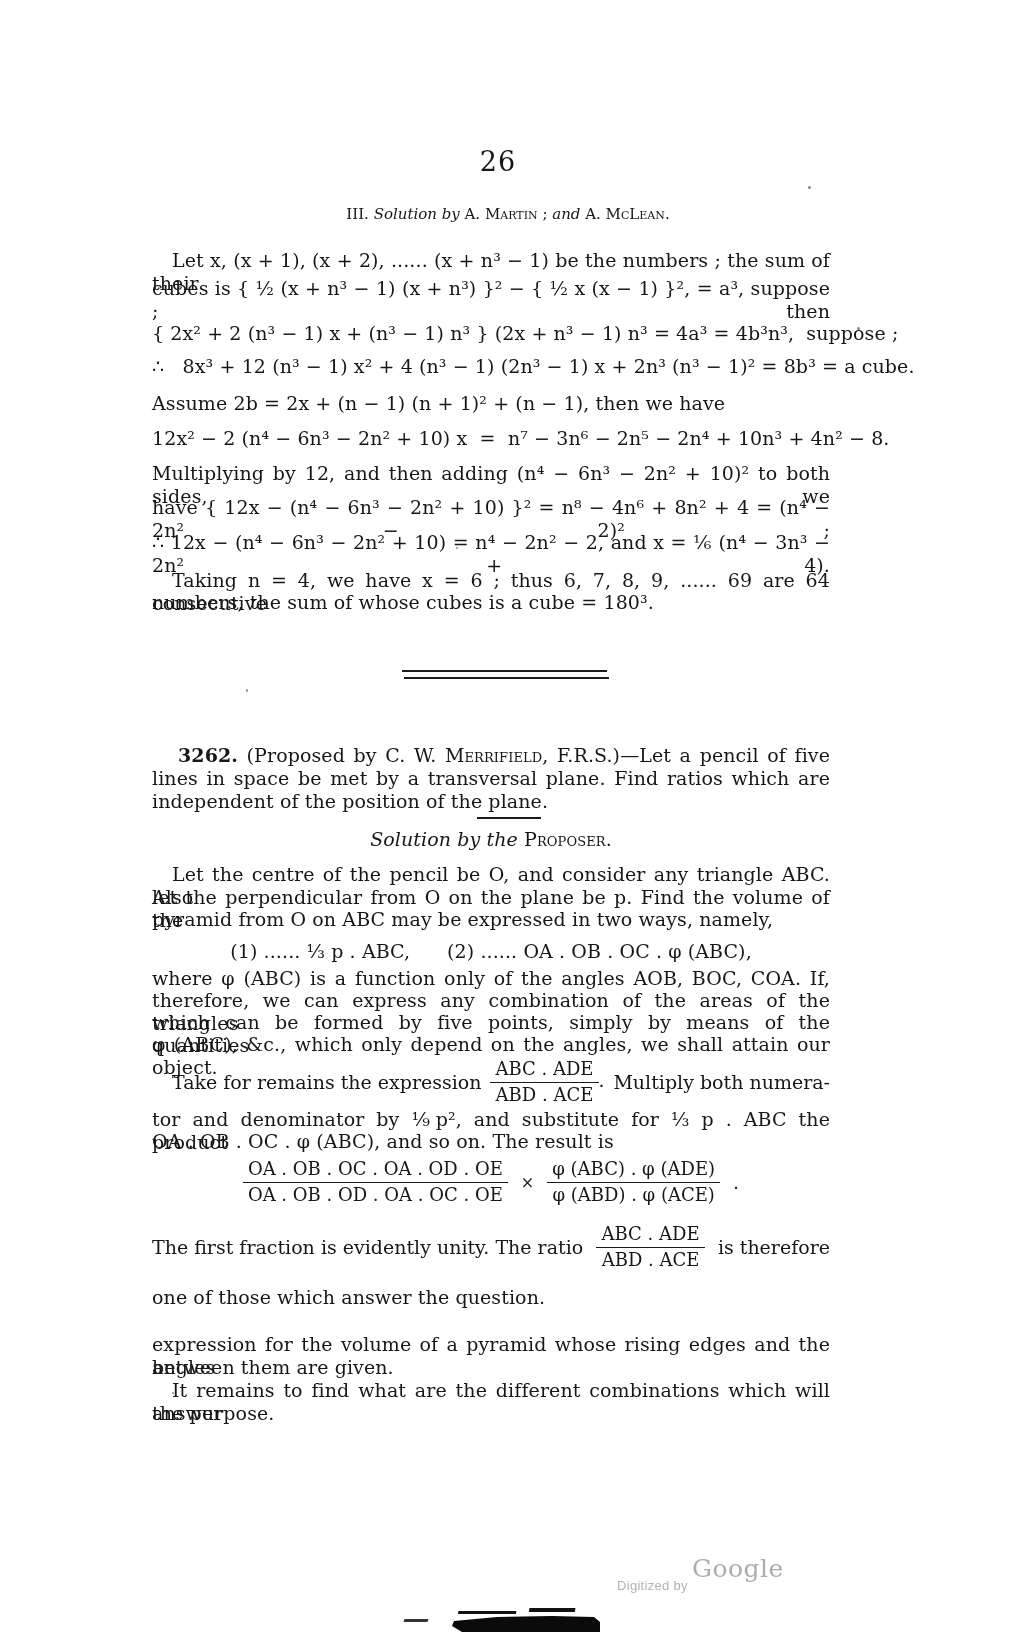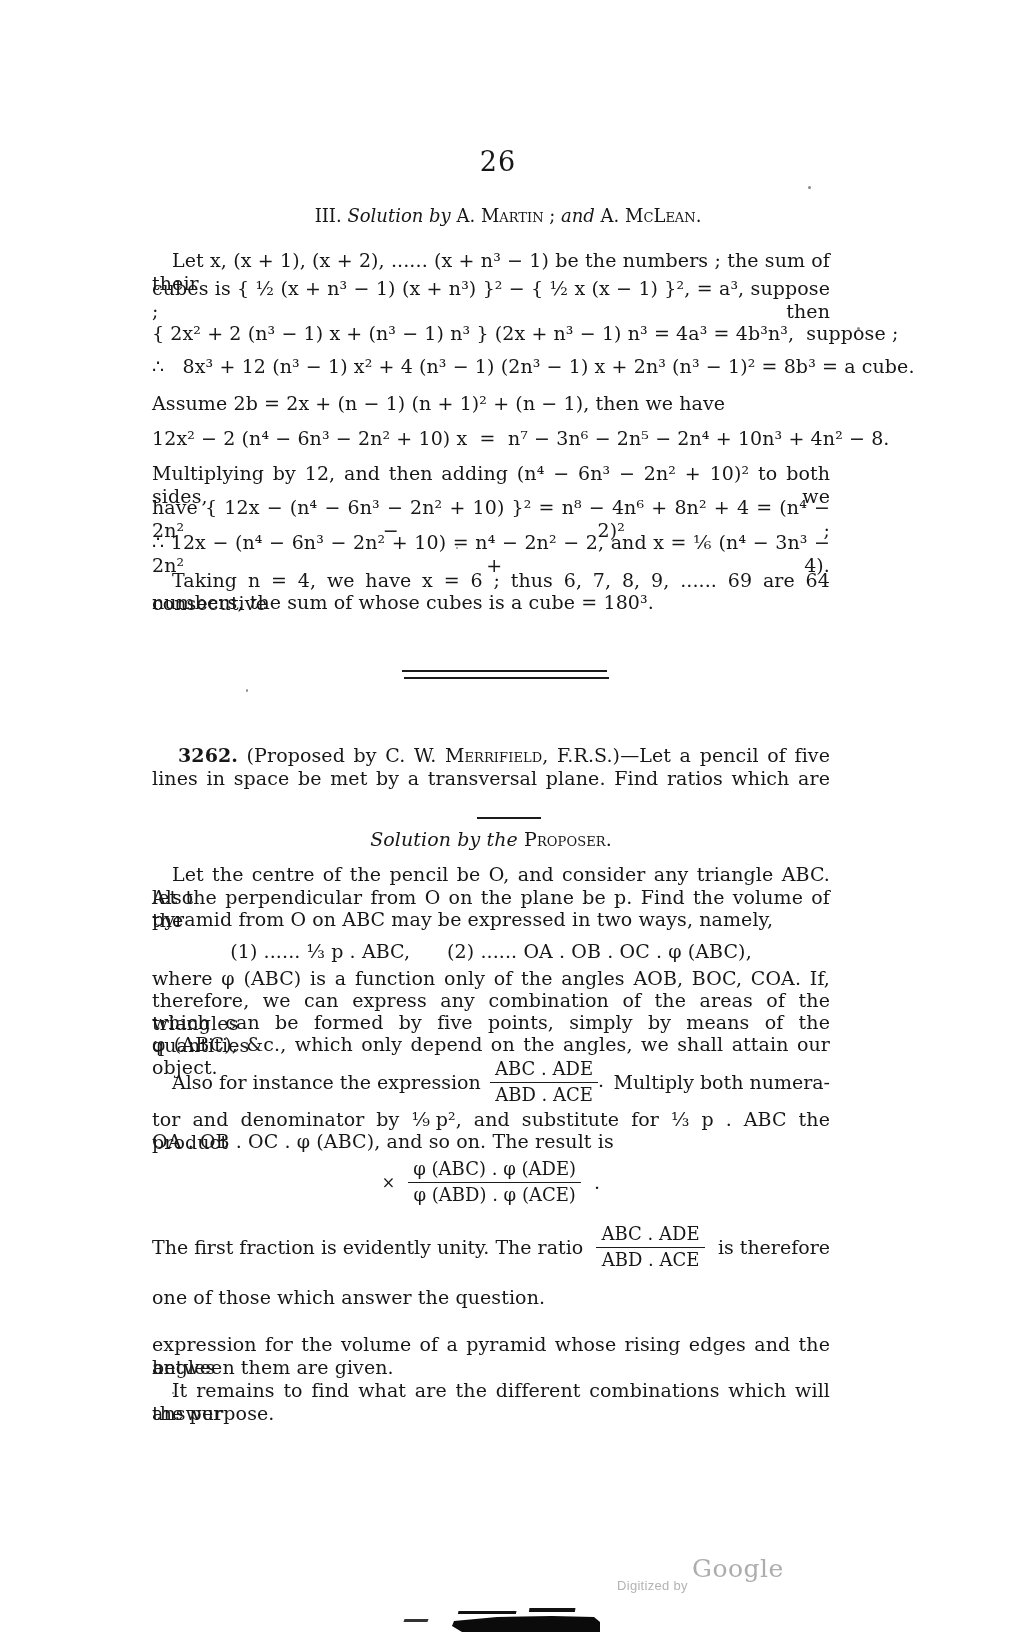--- a/index.html
+++ b/index.html
@@ -9,21 +9,21 @@
     overflow:hidden;margin:0 auto;
   }
   .line{position:absolute;left:152px;width:678px;font-size:19px;line-height:23px;letter-spacing:0.1px;}
   .jfull{text-align:justify;text-align-last:justify;}
   .eq{text-align:center;white-space:pre;}
   .ind{text-indent:20px;}
   .sc{font-variant:small-caps;}
   .it{font-style:italic;}
   .bold{font-weight:bold;}
   .pagenum{position:absolute;left:0;top:146px;width:996px;text-align:center;font-size:27px;letter-spacing:1px;}
-  .h3head{position:absolute;left:0;top:205px;width:1016px;text-align:center;font-size:18px;}
+  .h3head{position:absolute;left:0;top:205px;width:1016px;text-align:center;font-size:15px;}
   .rule{position:absolute;background:#1b1b1b;height:2px;}
   .frac{display:inline-block;text-align:center;font-size:18px;line-height:1.15;vertical-align:middle;}
   .frac .fnum{display:block;border-bottom:1.7px solid #1b1b1b;padding:0 5px 2px;}
   .frac .fden{display:block;padding-top:2px;}
   .frow{position:absolute;left:152px;width:678px;display:flex;align-items:center;font-size:19px;}
   .between{justify-content:space-between;}
   .centered{justify-content:center;}
   .speck{position:absolute;background:#4a4a4a;border-radius:50%;opacity:.65;}
   .digitized{position:absolute;left:617px;top:1578px;font-family:"Liberation Sans","DejaVu Sans",sans-serif;
     font-size:13px;color:#b3b3b3;letter-spacing:.3px;}
@@ -54,45 +54,50 @@
   <div class="line jfull ind" style="top:569px">Taking n = 4, we have x = 6 ; thus 6, 7, 8, 9, ...... 69 are 64 consecutive</div>
   <div class="line" style="top:591px">numbers, the sum of whose cubes is a cube = 180³.</div>
 
   <div class="rule" style="left:402px;top:670px;width:205px"></div>
   <div class="rule" style="left:404px;top:677px;width:205px;height:1.6px"></div>
 
   <div class="line jfull" style="top:744px;text-indent:26px">
     <span class="bold">3262.</span><span>  (Proposed by C. W. </span><span class="sc">Merrifield</span><span>, F.R.S.)—Let a pencil of five</span>
   </div>
   <div class="line jfull" style="top:767px">lines in space be met by a transversal plane.  Find ratios which are</div>
+  <div class="line" style="top:790px">independent of the position of the plane.</div>
 
   <div class="rule" style="left:477px;top:817px;width:64px"></div>
   <div class="line" style="top:828px;text-align:center">
     <span class="it">Solution by the </span><span class="sc">Proposer.</span>
   </div>
 
   <div class="line jfull ind" style="top:863px">Let the centre of the pencil be O, and consider any triangle ABC.  Also</div>
   <div class="line jfull" style="top:886px">let the perpendicular from O on the plane be p.  Find the volume of the</div>
   <div class="line" style="top:908px">pyramid from O on ABC may be expressed in two ways, namely,</div>
   <div class="line eq" style="top:940px">(1) ...... ⅓ p . ABC,      (2) ...... OA . OB . OC . φ (ABC),</div>
   <div class="line jfull" style="top:967px">where φ (ABC) is a function only of the angles AOB, BOC, COA.   If,</div>
   <div class="line jfull" style="top:989px">therefore, we can express any combination of the areas of the triangles</div>
   <div class="line jfull" style="top:1011px">which can be formed by five points, simply by means of the quantities</div>
   <div class="line jfull" style="top:1033px">φ (ABC), &amp;c., which only depend on the angles, we shall attain our object.</div>
 
   <div class="frow between" style="top:1056px;height:52px;padding-left:20px;width:658px">
-    <span>Also for instance the expression</span>
+    <span>Take for remains the expression</span>
     <span><span class="frac"><span class="fnum">ABC . ADE</span><span class="fden">ABD . ACE</span></span><span>.</span></span>
     <span>Multiply both numera-</span>
   </div>
 
   <div class="line jfull" style="top:1108px">tor and denominator by ⅑p², and substitute for ⅓ p . ABC the product</div>
   <div class="line" style="top:1130px">OA . OB . OC . φ (ABC), and so on.   The result is</div>
 
   <div class="frow centered" style="top:1154px;height:56px;gap:13px">
+    <span class="frac">
+        <span class="fnum">OA . OB . OC . OA . OD . OE</span>
+        <span class="fden">OA . OB . OD . OA . OC . OE</span>
+      </span>
     <span style="font-size:16px">×</span>
     <span class="frac">
         <span class="fnum">φ (ABC) . φ (ADE)</span>
         <span class="fden">φ (ABD) . φ (ACE)</span>
       </span>
     <span>.</span>
   </div>
 
   <div class="frow between" style="top:1218px;height:58px">
     <span>The first fraction is evidently unity.   The ratio</span>

